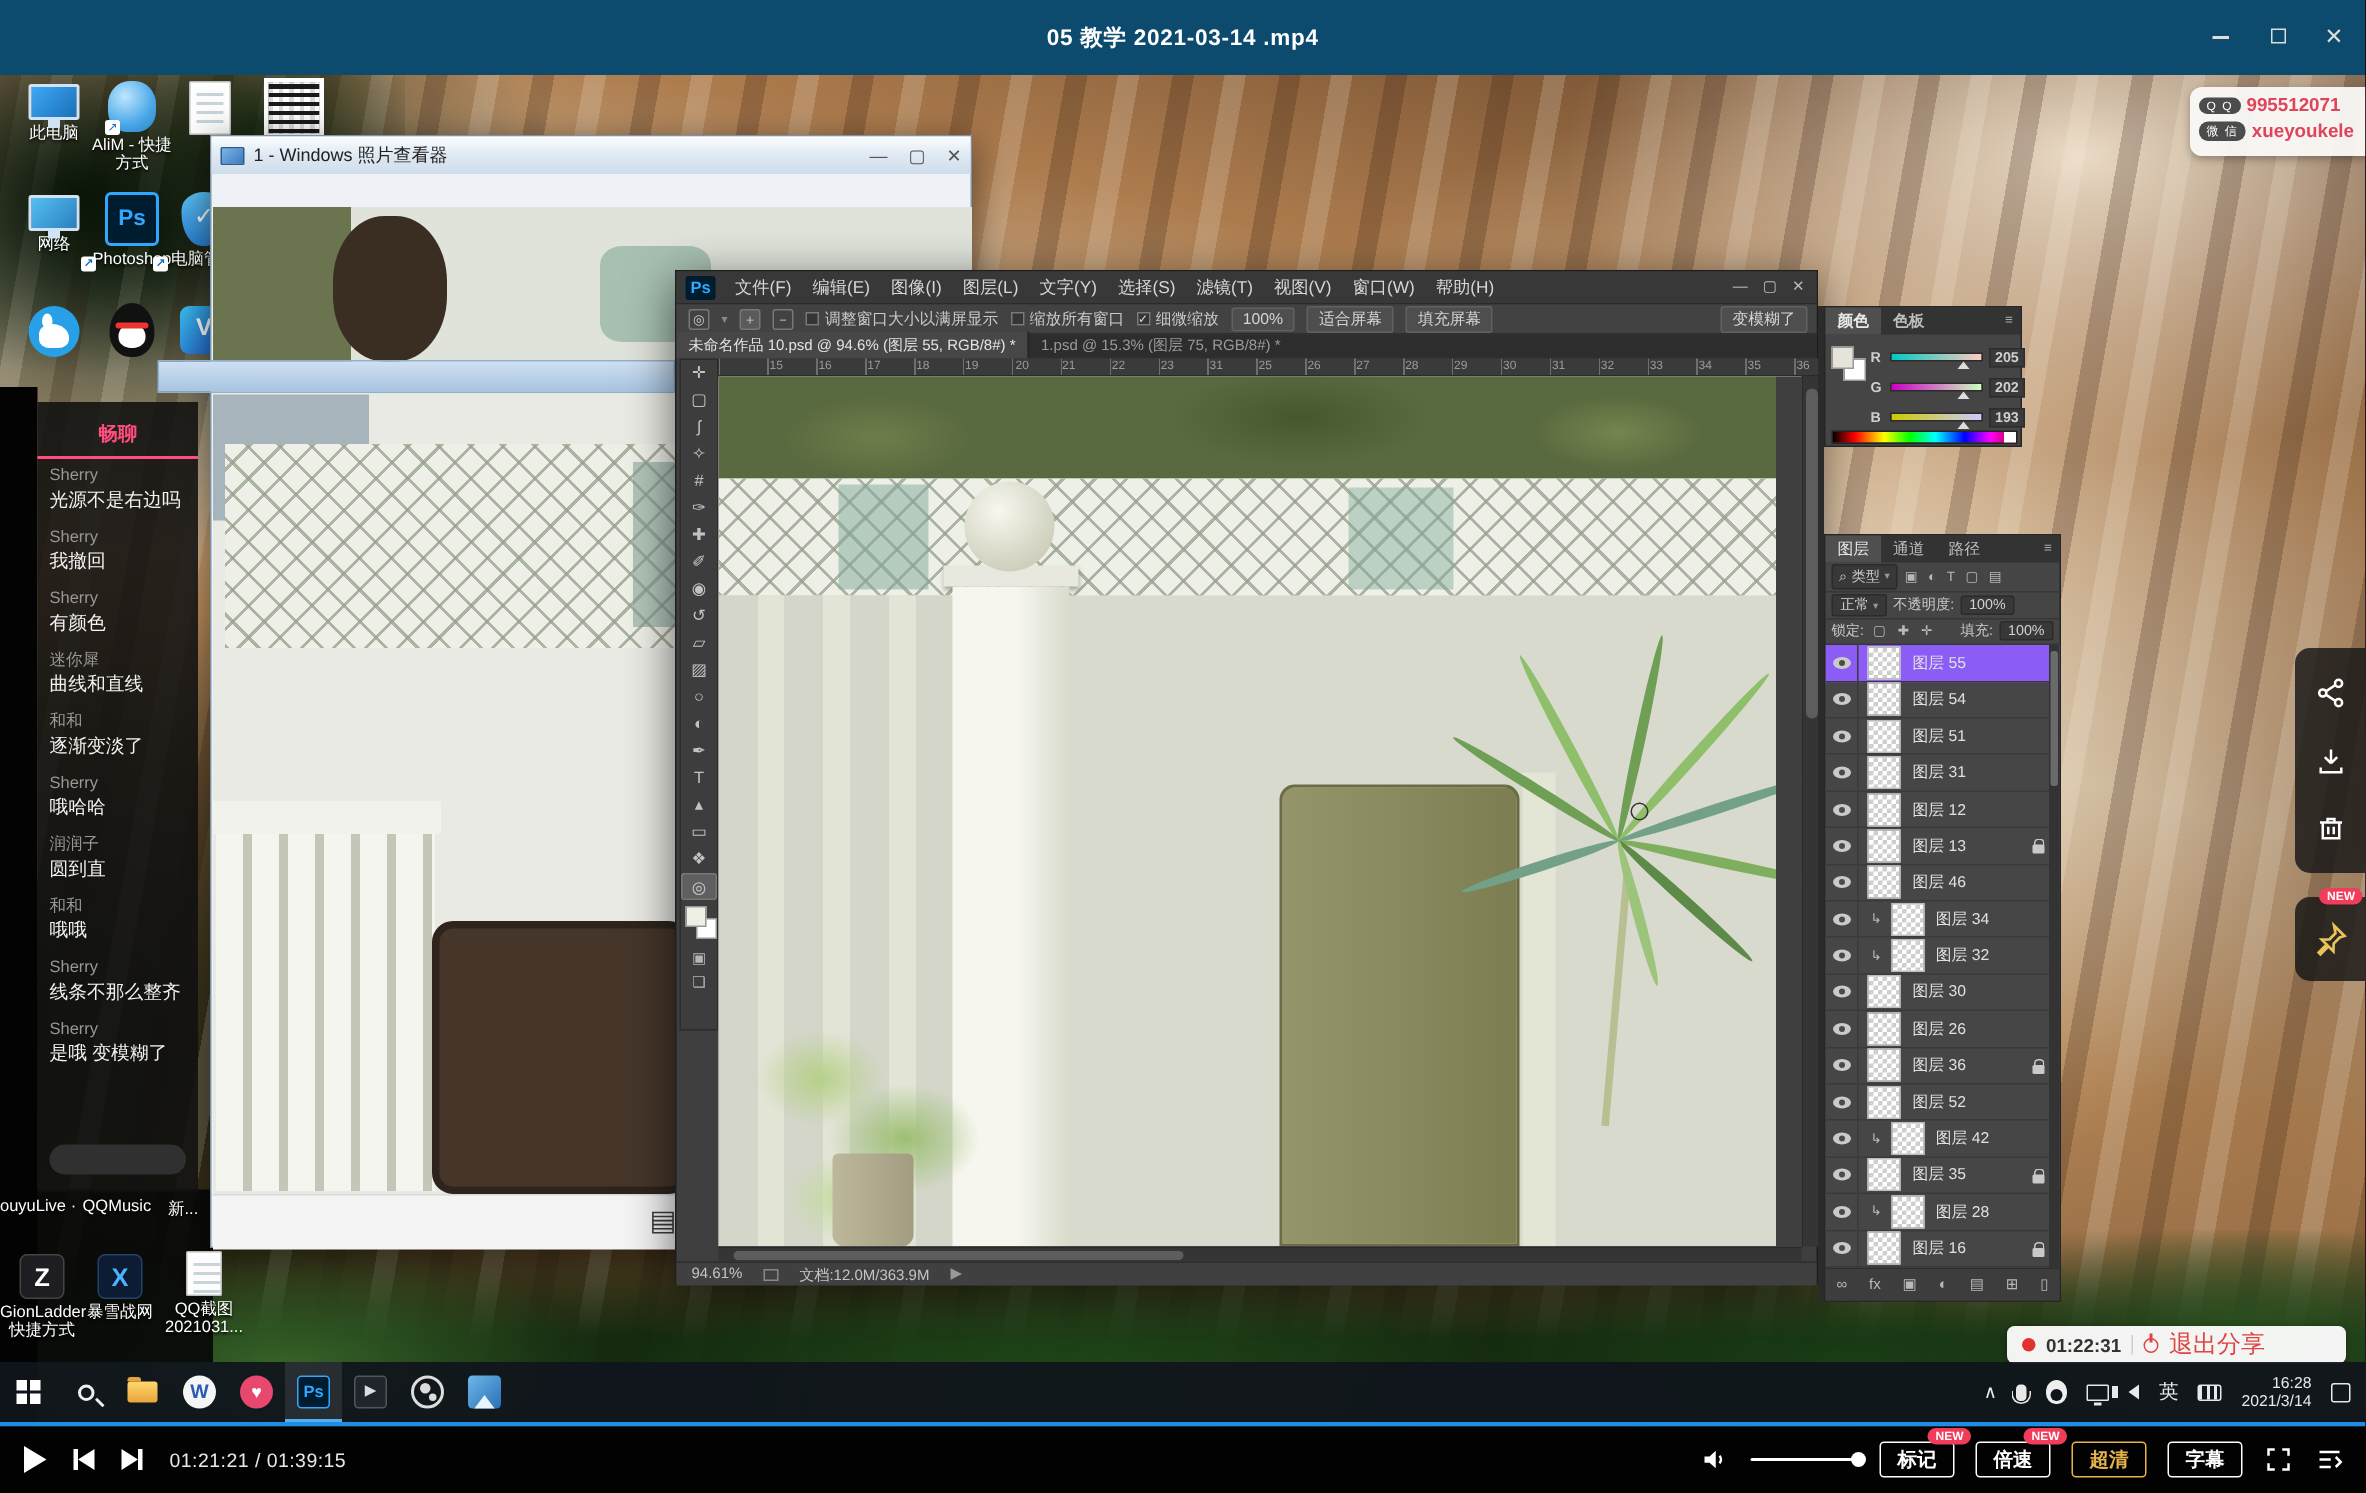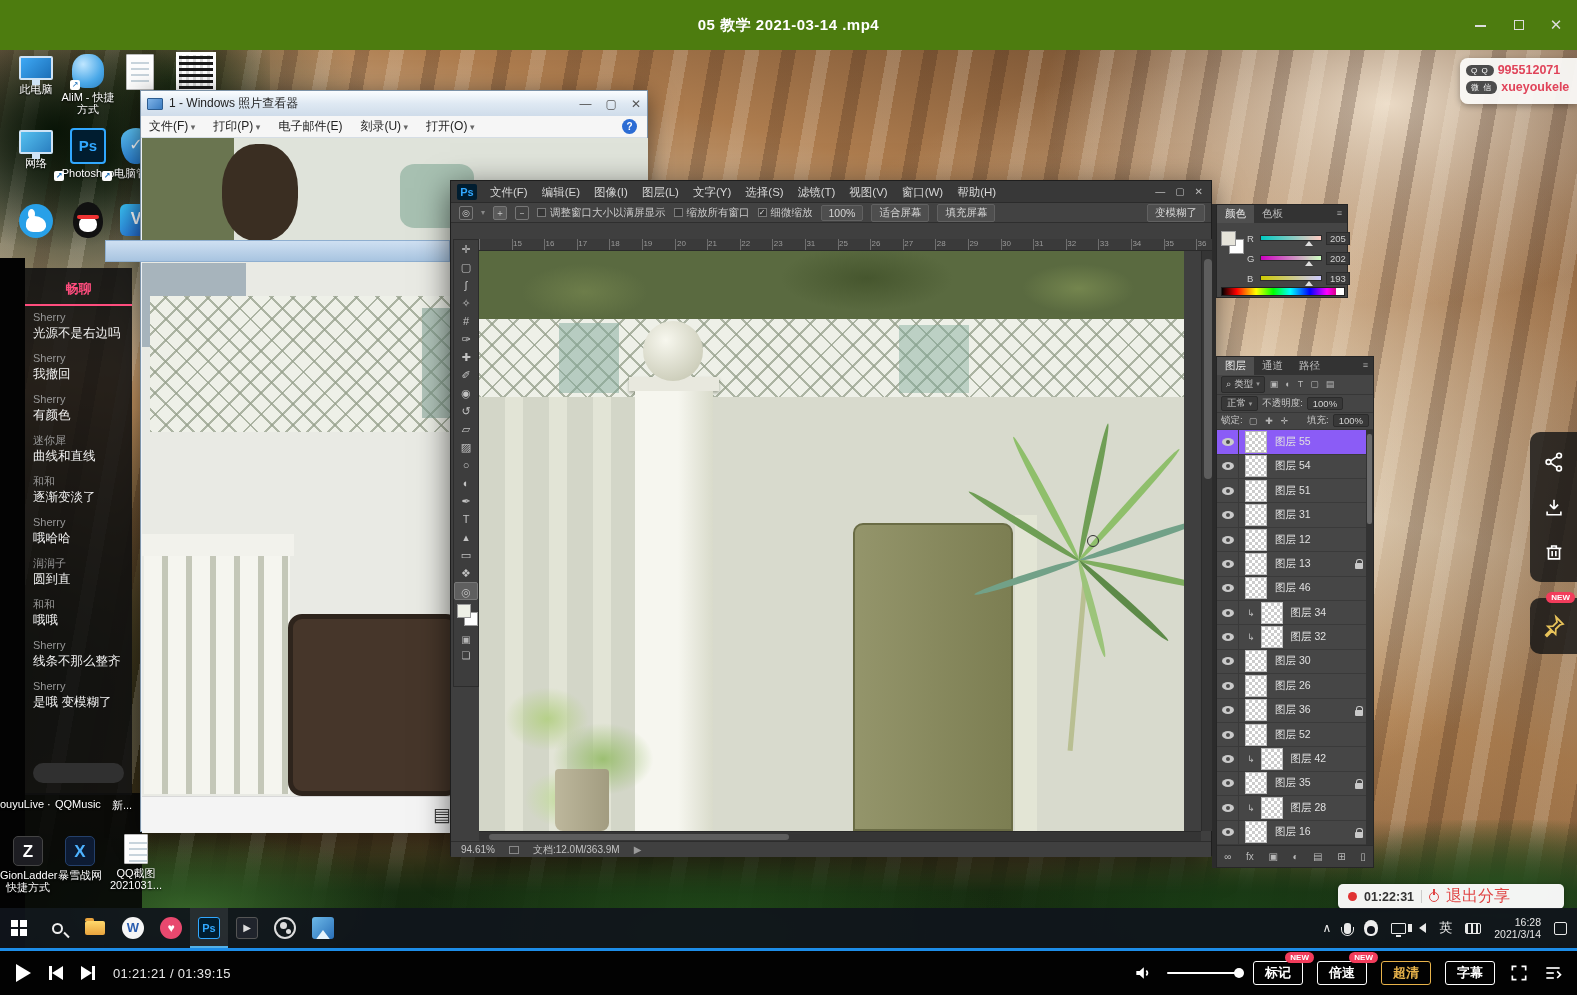--- a/index.html
+++ b/index.html
@@ -1,20 +1,20 @@
 <!DOCTYPE html>
 <html><head>
 <meta charset="utf-8">
 <style>
   html,body{margin:0;padding:0;background:#111;}
   *{box-sizing:border-box;font-family:"Liberation Sans","DejaVu Sans",sans-serif;}
   #screen{position:relative;width:1577px;height:995px;background:#000;overflow:hidden;}
 
   
-  #titlebar{position:absolute;left:0;top:0;width:1577px;height:50px;background:#4d7c0f;z-index:40;}
+  #titlebar{position:absolute;left:0;top:0;width:1577px;height:50px;background:#0c4a6e;z-index:40;}
   #video-title{position:absolute;left:0;right:0;top:16px;text-align:center;color:#fff;font-size:15px;font-weight:bold;letter-spacing:.5px;}
   .winbtn{position:absolute;top:15px;width:22px;height:20px;color:#ddd;text-align:center;line-height:20px;font-size:15px;cursor:pointer;}
   .winbtn .sq{display:inline-block;width:10px;height:10px;border:1.5px solid #ddd;margin-top:4px;}
   .winbtn .mn{display:inline-block;width:11px;height:2px;background:#ddd;margin-bottom:3px;}
 
   #controlbar{position:absolute;left:0;top:951px;width:1577px;height:44px;background:#020202;z-index:40;display:flex;align-items:center;}
   .tri{width:0;height:0;border-style:solid;}
   #play-btn{margin-left:16px;border-width:9px 0 9px 15px;border-color:transparent transparent transparent #fff;cursor:pointer;}
   .skip{display:flex;align-items:center;cursor:pointer;margin-left:18px;}
   .skip .bar{width:3px;height:14px;background:#fff;}
@@ -143,21 +143,21 @@
   
   .pp{position:absolute;}
   .lattice{background-color:#eef0e8;background-image:
       repeating-linear-gradient(45deg, rgba(150,160,140,.75) 0 2px, rgba(0,0,0,0) 2px 15px),
       repeating-linear-gradient(-45deg, rgba(150,160,140,.75) 0 2px, rgba(0,0,0,0) 2px 15px);}
   .balusters{background:repeating-linear-gradient(90deg,#f5f5ef 0 18px,#c4c7b8 18px 24px);}
   .leaf{position:absolute;height:7px;border-radius:50%;transform-origin:left center;}
 
   
   #ps-spine{position:absolute;left:1212px;top:204px;width:4px;height:664px;background:#2b2b2b;z-index:7;}
-  #color-panel{position:absolute;left:1216px;top:204px;width:132px;height:94px;z-index:7;background:#454545;border:1px solid #262626;}
+  #color-panel{position:absolute;left:1216px;top:204px;width:132px;height:94px;z-index:7;background:#454545;border:1px solid #262626;font-weight:bold;}
   .panel-tabs{display:flex;height:18px;background:#333;}
   .panel-tab{font-size:10.5px;color:#bdbdbd;padding:2px 8px;cursor:pointer;}
   .panel-tab.active{background:#4f4f4f;color:#e8e8e8;}
   .panel-menu-ico{margin-left:auto;color:#aaa;font-size:9px;padding:3px 5px;}
   #color-swatches{position:absolute;left:4px;top:26px;width:26px;height:26px;}
   #color-swatches .f{position:absolute;left:0;top:0;width:15px;height:15px;background:#e6e4da;border:1px solid #999;z-index:1;}
   #color-swatches .b{position:absolute;left:8px;top:8px;width:15px;height:15px;background:#fff;border:1px solid #999;}
   .color-row{position:absolute;left:30px;display:flex;align-items:center;gap:4px;height:14px;}
   .color-ch{color:#cfcfcf;font-size:9.5px;width:9px;}
   .color-track{position:relative;width:62px;height:6px;border:1px solid #2c2c2c;}
@@ -316,30 +316,20 @@
   <div id="photo-viewer">
     <div id="pv-titlebar">
       <div id="pv-title-icon"></div>
       <span>1 - Windows 照片查看器</span>
       <div id="pv-winbtns">
         <span>—</span>
         <span>▢</span>
         <span>✕</span>
       </div>
     </div>
-    <div id="pv-menubar">
-      <span id="pv-menus" style="display:flex;">
-          <span class="pv-menu">文件(F)<span class="car"> ▾</span></span>
-          <span class="pv-menu">打印(P)<span class="car"> ▾</span></span>
-          <span class="pv-menu">电子邮件(E)</span>
-          <span class="pv-menu">刻录(U)<span class="car"> ▾</span></span>
-          <span class="pv-menu">打开(O)<span class="car"> ▾</span></span>
-        </span>
-      <div id="pv-help">?</div>
-    </div>
     <div id="pv-image">
 
       <div class="pvp" style="left:0;top:0;width:506px;height:103px;background:#dfe3da;"></div>
       <div class="pvp" style="left:0;top:0;width:92px;height:103px;background:#6a7550;"></div>
       <div class="pvp" style="left:80px;top:6px;width:76px;height:97px;background:#3a2e22;border-radius:45%;"></div>
       <div class="pvp" style="left:258px;top:26px;width:74px;height:64px;background:#8fb0a0;opacity:.7;border-radius:20%;"></div>
 
       <div class="pvp" style="left:0;top:125px;width:104px;height:84px;background:#a7b4bc;"></div>
       <div class="pvp lattice" style="left:8px;top:158px;width:498px;height:136px;"></div>
       <div class="pvp" style="left:280px;top:170px;width:96px;height:110px;background:#7fa193;opacity:.55;"></div>
@@ -440,20 +430,24 @@
           <span>缩放所有窗口</span>
         </span>
       <span class="opt-cb">
           <span class="box">✓</span>
           <span>细微缩放</span>
         </span>
       <span class="opt-btn">100%</span>
       <span class="opt-btn">适合屏幕</span>
       <span class="opt-btn">填充屏幕</span>
       <span class="opt-btn" id="ps-workspace">变模糊了</span>
+    </div>
+    <div id="ps-tabsrow">
+      <span class="ps-tab active">未命名作品 10.psd @ 94.6% (图层 55, RGB/8#) *</span>
+      <span class="ps-tab inactive">1.psd @ 15.3% (图层 75, RGB/8#) *</span>
     </div>
     <div id="ps-ruler">
         <span class="ruler-num" style="left: 34px;">15</span>
         <span class="ruler-num" style="left: 66.6px; text-align: right;">16</span>
         <span class="ruler-num" style="left: 99.2px;">17</span>
         <span class="ruler-num" style="left: 131.8px;">18</span>
         <span class="ruler-num" style="left: 164.4px;">19</span>
         <span class="ruler-num" style="left: 198px;">20</span>
         <span class="ruler-num" style="left: 229px;">21</span>
         <span class="ruler-num" style="left: 262.2px;">22</span>

